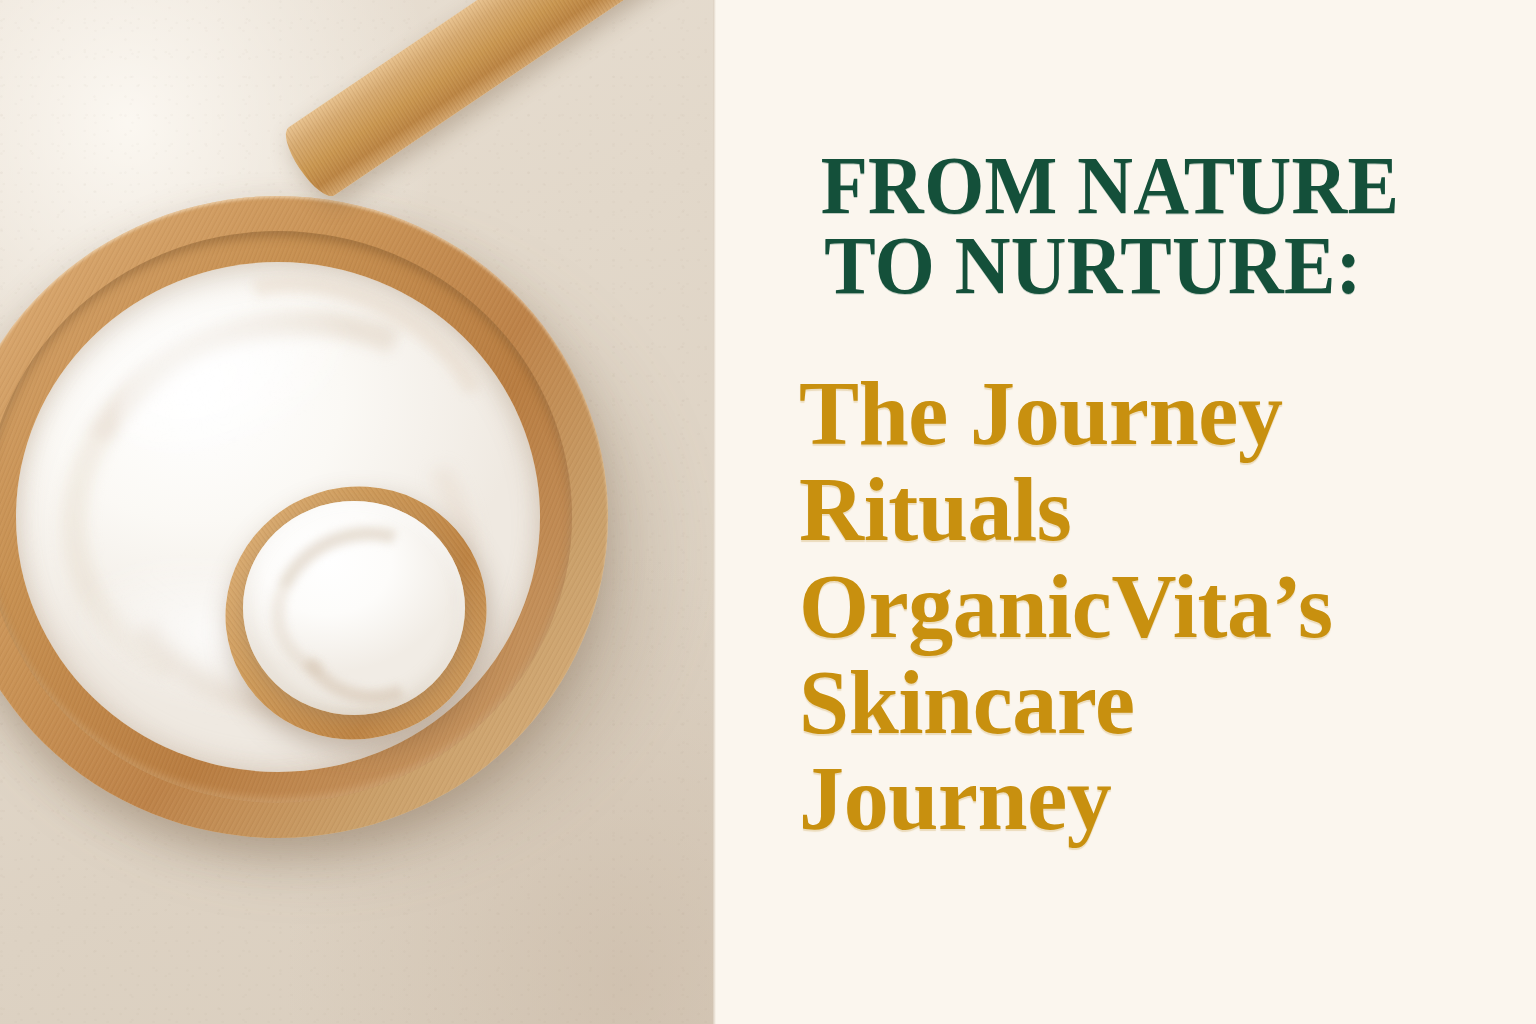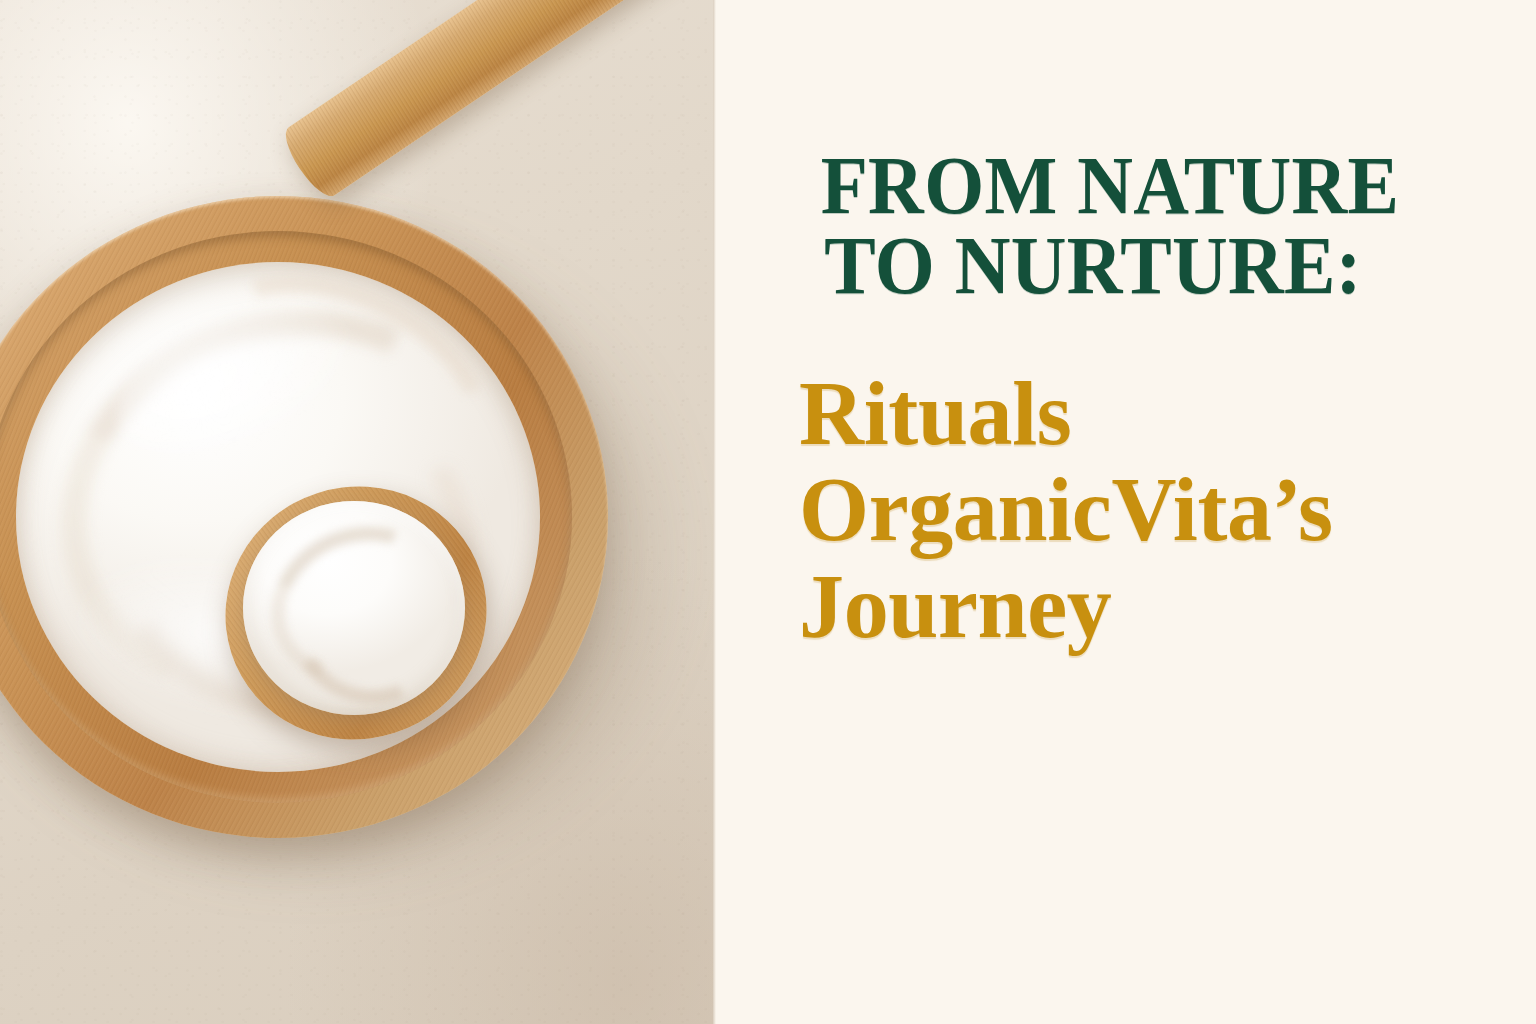--- a/index.html
+++ b/index.html
@@ -344,19 +344,21 @@
   <div class="panel-seam"></div>
 
   <div class="text-panel">
 
     <div class="eyebrow">
       <span class="ln ln1">FROM NATURE</span>
       <span class="ln ln2">TO NURTURE:</span>
     </div>
 
     <div class="headline">
+      <span class="ln">The Journey</span>
       <span class="ln">Rituals</span>
       <span class="ln">OrganicVita’s</span>
+      <span class="ln">Skincare</span>
       <span class="ln">Journey</span>
     </div>
 
   </div>
 </div>
 
 </body></html>

